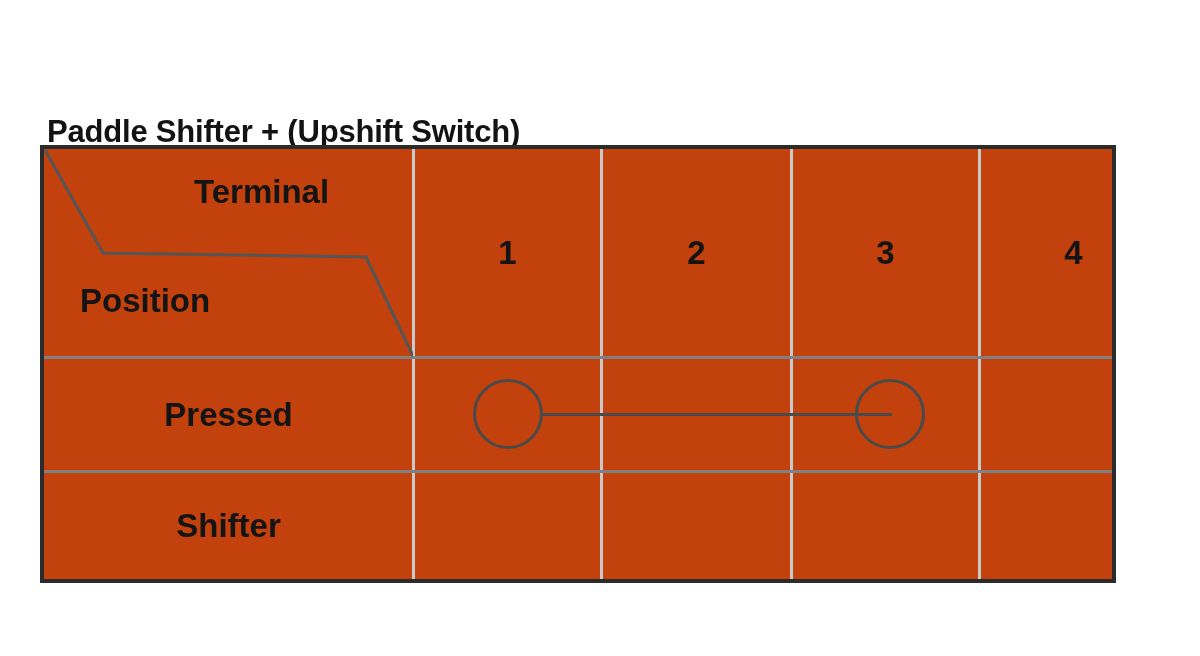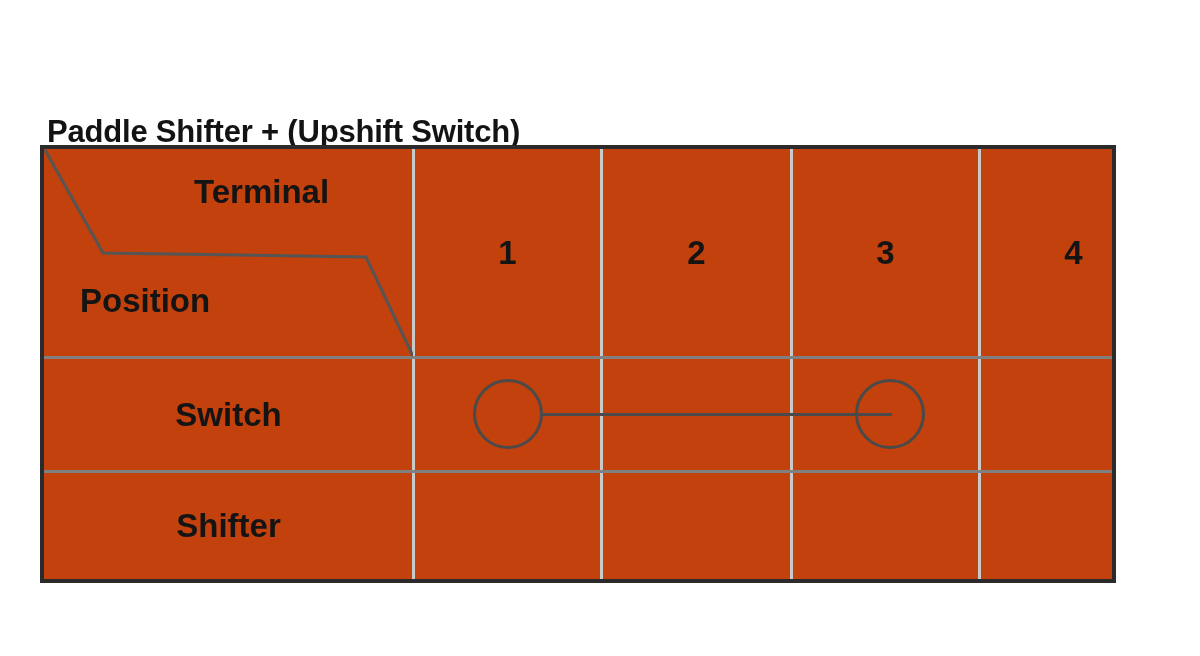--- a/index.html
+++ b/index.html
@@ -176,21 +176,21 @@
       </svg>
       <div id="terminal-header-label">Terminal</div>
       <div id="position-header-label">Position</div>
     </div>
 
     <div class="terminal-number" style="left:371px; width:185px;">1</div>
     <div class="terminal-number" style="left:559px; width:187px;">2</div>
     <div class="terminal-number" style="left:749px; width:185px;">3</div>
     <div class="terminal-number" style="left:937px; width:185px;">4</div>
 
-    <div class="row-label" style="top:210px; height:111px;">Switch</div>
+    <div class="row-label" style="top:210px; height:111px;">Pressed</div>
     <div class="row-label" style="top:324px; height:106px;">Shifter</div>
 
     <div id="continuity-layer">
 
       <div class="continuity-node" style="left:429px; top:230px;"></div>
 
       <div class="continuity-link" style="left:498px; top:264px; width:350px;"></div>
 
       <div class="continuity-node" style="left:811px; top:230px;"></div>
     </div>

